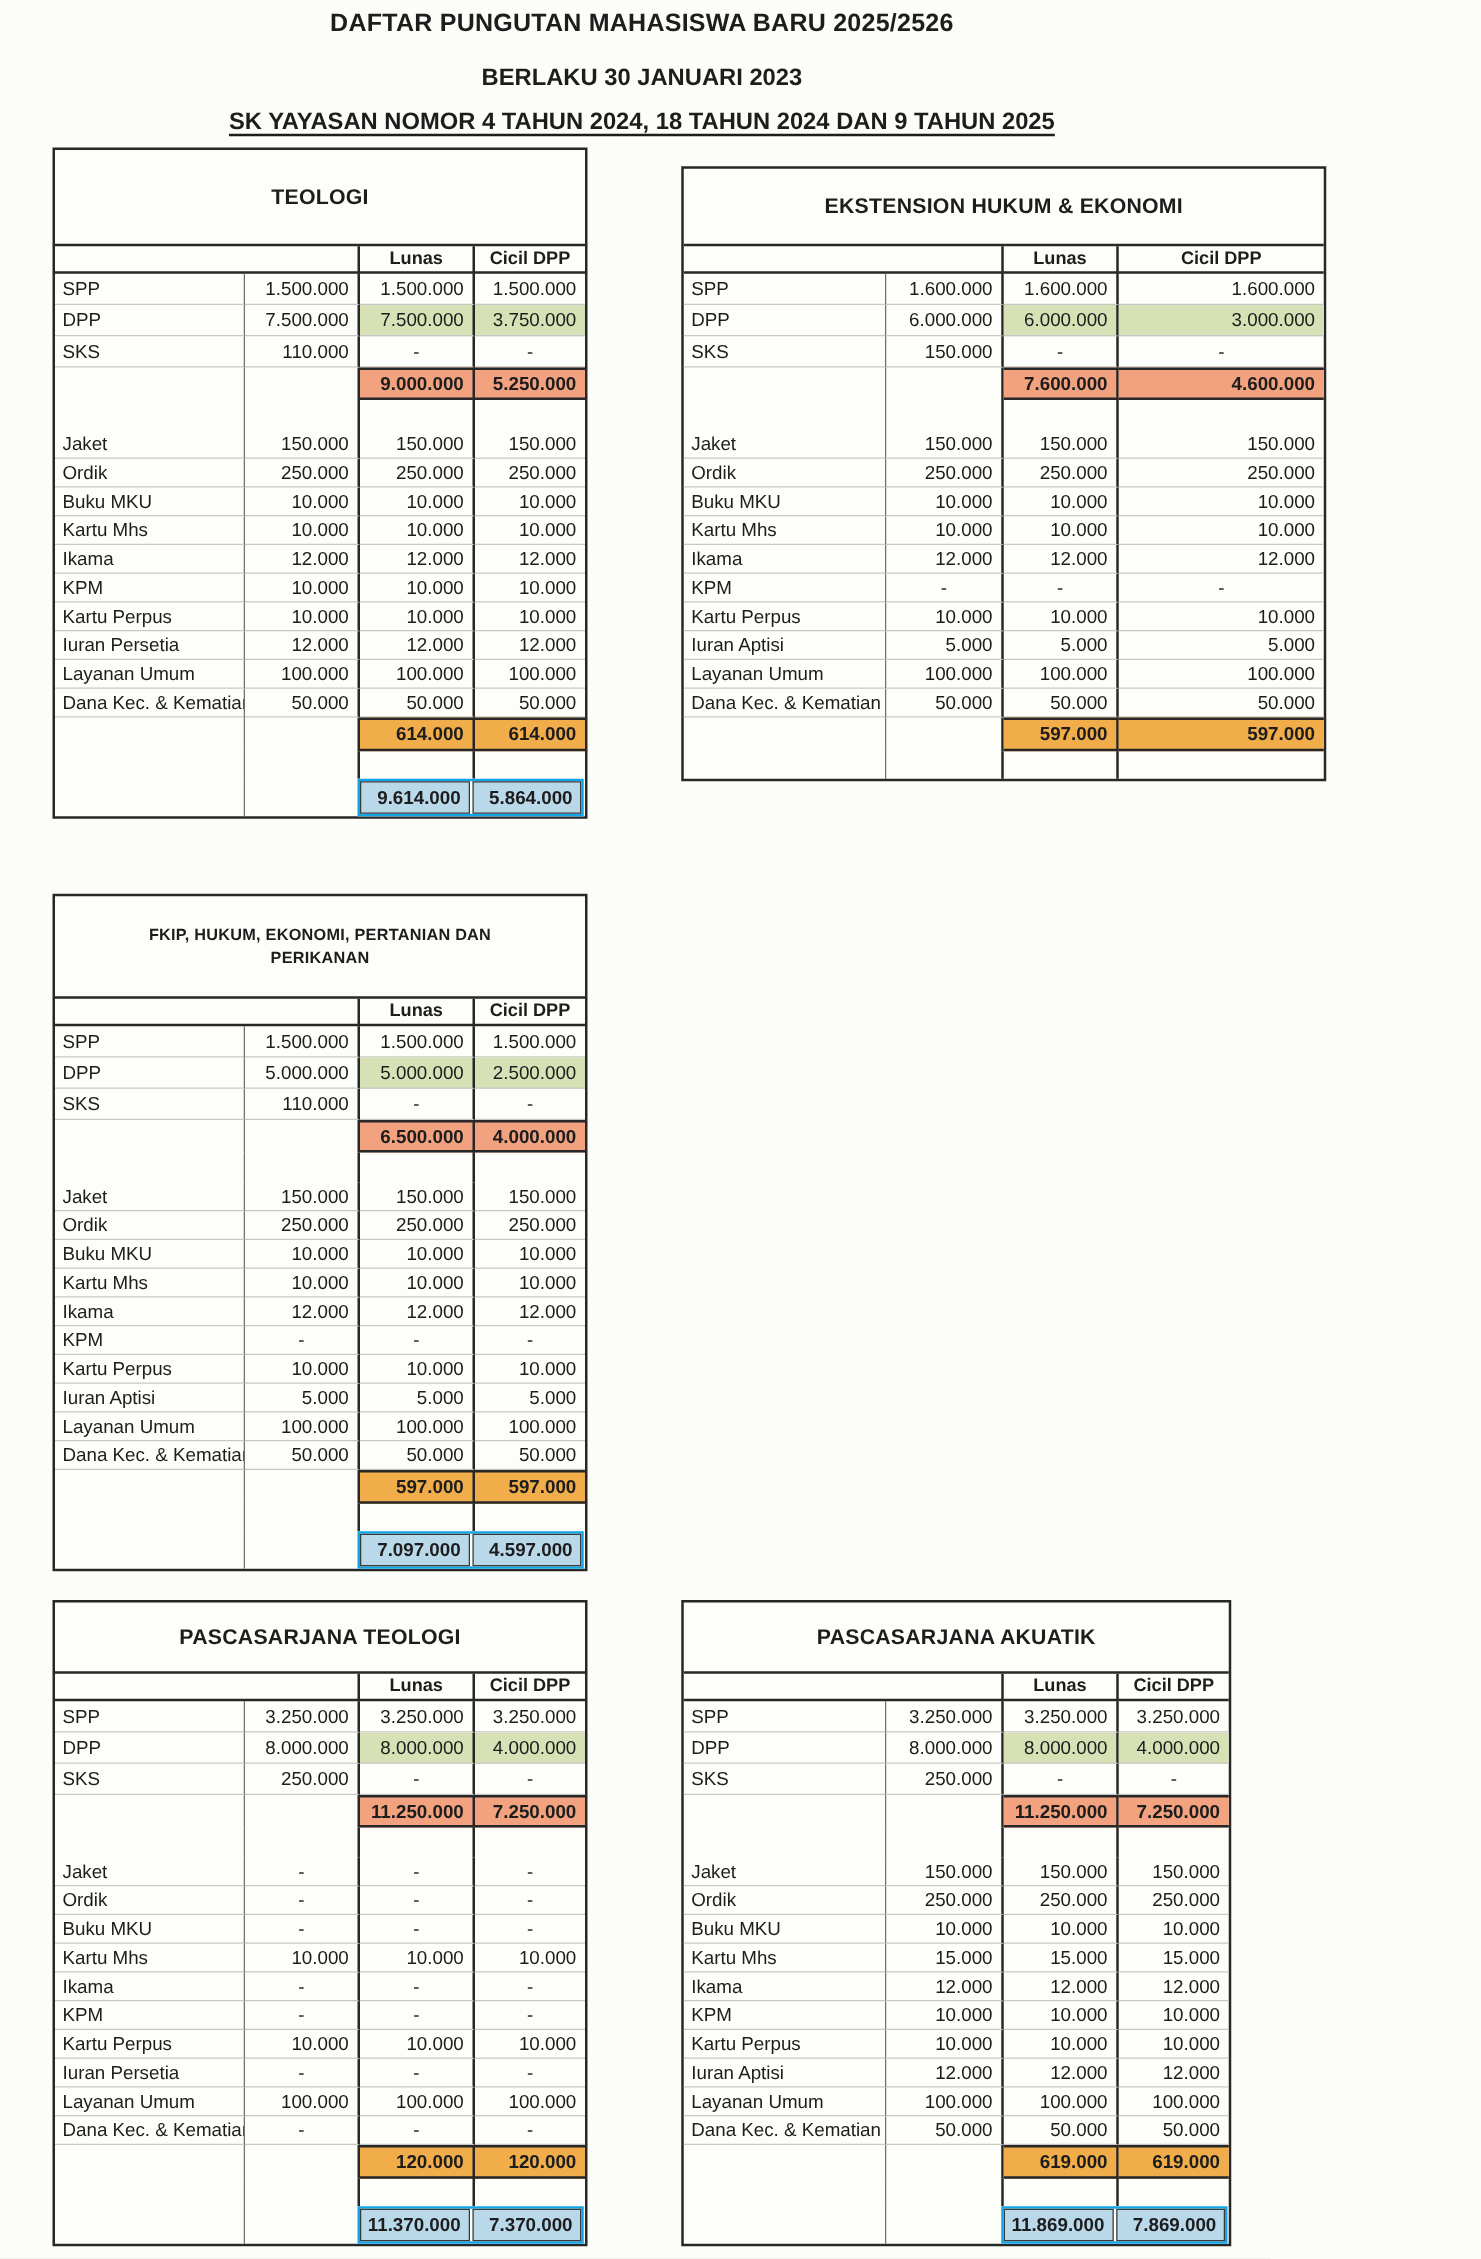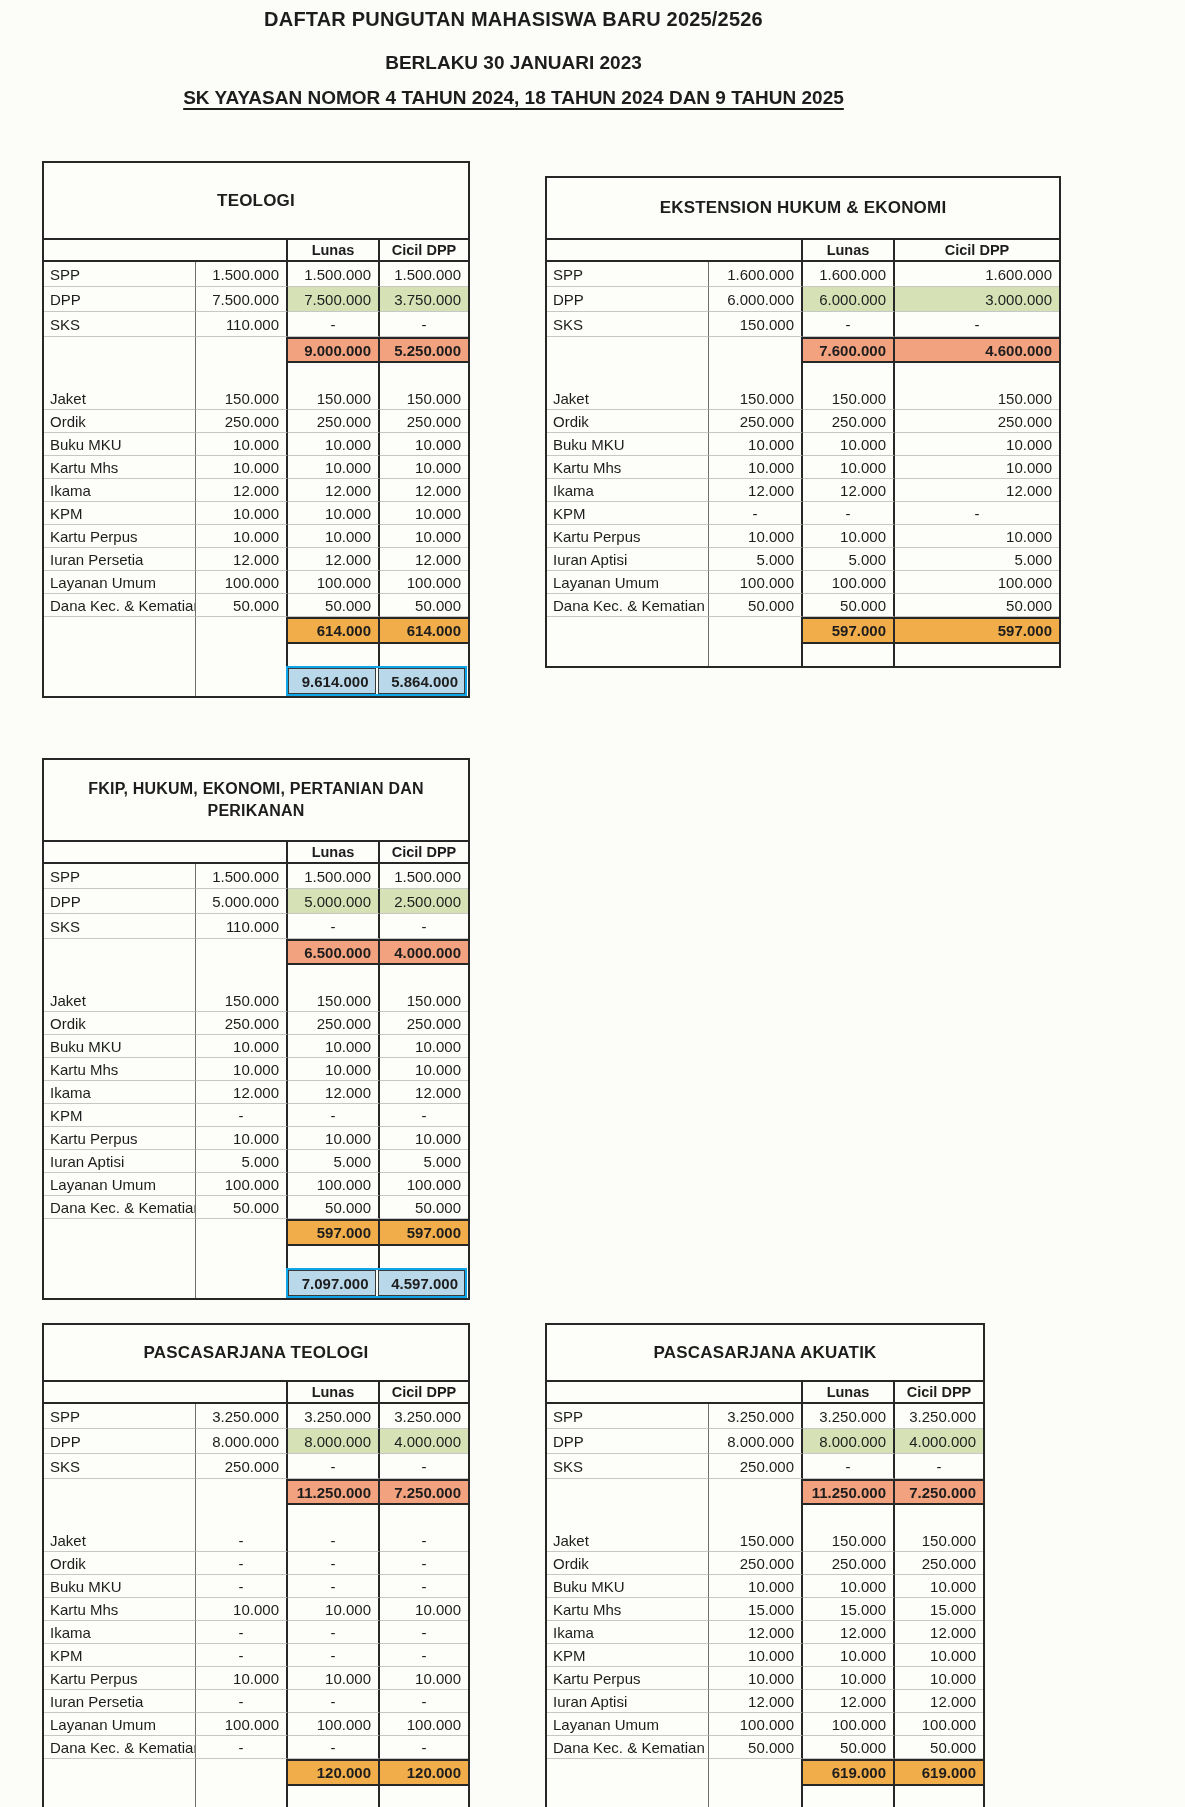--- a/index.html
+++ b/index.html
@@ -9,21 +9,21 @@
     font-family:"Liberation Sans", sans-serif;color:#1d1d1d;
   }
   
   .doc-head{position:absolute;left:0;top:8px;width:1027px;text-align:center;}
   .doc-head .l1{font-size:20px;font-weight:700;margin-bottom:21px;letter-spacing:.2px;}
   .doc-head .l2{font-size:19px;font-weight:700;margin-bottom:13px;}
   .doc-head .l3{font-size:19px;font-weight:700;text-decoration:underline;text-decoration-thickness:2px;text-underline-offset:4px;}
   
   .ftable{
     position:absolute;border:2px solid #272727;background:#fdfdfa;
-    display:flex;flex-direction:column;box-sizing:border-box;margin-top:43px;
+    display:flex;flex-direction:column;box-sizing:border-box;
   }
   .side-L{--wl:152px;--wb:92px;--wlu:92px;}
   .side-R{--wl:162px;--wb:94px;--wlu:92px;}
   .t-title{
     flex:none;border-bottom:2px solid #272727;
     display:flex;flex-direction:column;align-items:center;justify-content:center;
     font-weight:700;font-size:17px;line-height:1.4;letter-spacing:.2px;text-align:center;
   }
   .t-grid{flex:1;display:flex;flex-direction:column;min-height:0;}
   .trow{display:flex;flex:none;}
@@ -310,21 +310,21 @@
           </div>
           <div class="trow fill" style="height: 6px;">
             <div class="cell lbl"></div>
             <div class="cell base"></div>
             <div class="cell lunas"></div>
             <div class="cell cicil"></div>
           </div>
         </div>
       </div>
       <div class="ftable side-L" style="left: 42px; top: 715px; width: 428px; height: auto;">
-        <div class="t-title" style="height: 80px; font-size: 16px;">
+        <div class="t-title" style="height: 80px; font-size: 13px;">
           <div class="t-title-line">FKIP, HUKUM, EKONOMI, PERTANIAN DAN</div>
           <div class="t-title-line">PERIKANAN</div>
         </div>
         <div class="t-grid">
           <div class="trow hd" style="height: 22px;">
             <div class="cell merged"></div>
             <div class="cell lunas">Lunas</div>
             <div class="cell cicil">Cicil DPP</div>
           </div>
           <div class="trow line" style="height: 25px;">
@@ -678,20 +678,28 @@
             <div class="cell base"></div>
             <div class="cell lunas boxhl amber">619.000</div>
             <div class="cell cicil boxhl amber">619.000</div>
           </div>
           <div class="trow " style="height: 22px;">
             <div class="cell lbl"></div>
             <div class="cell base"></div>
             <div class="cell lunas"></div>
             <div class="cell cicil"></div>
           </div>
+          <div class="trow grand" style="height: 30px;">
+            <div class="cell lbl"></div>
+            <div class="cell base" style="border-right: none;"></div>
+            <div class="grand-box">
+              <div class="gt-cell">11.869.000</div>
+              <div class="gt-cell">7.869.000</div>
+            </div>
+          </div>
           <div class="trow fill" style="height: 6px;">
             <div class="cell lbl"></div>
             <div class="cell base"></div>
             <div class="cell lunas"></div>
             <div class="cell cicil"></div>
           </div>
         </div>
       </div>
     </div>
 </div>

